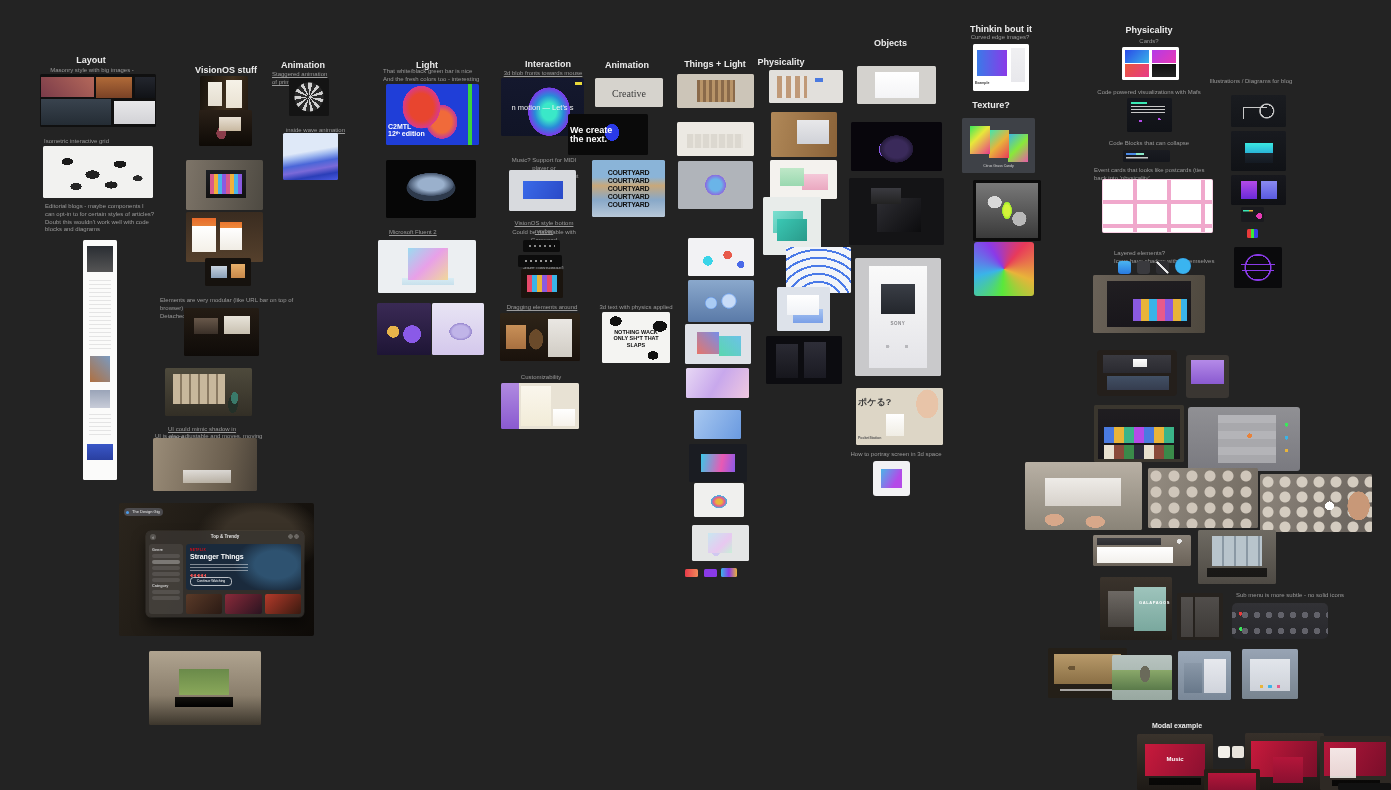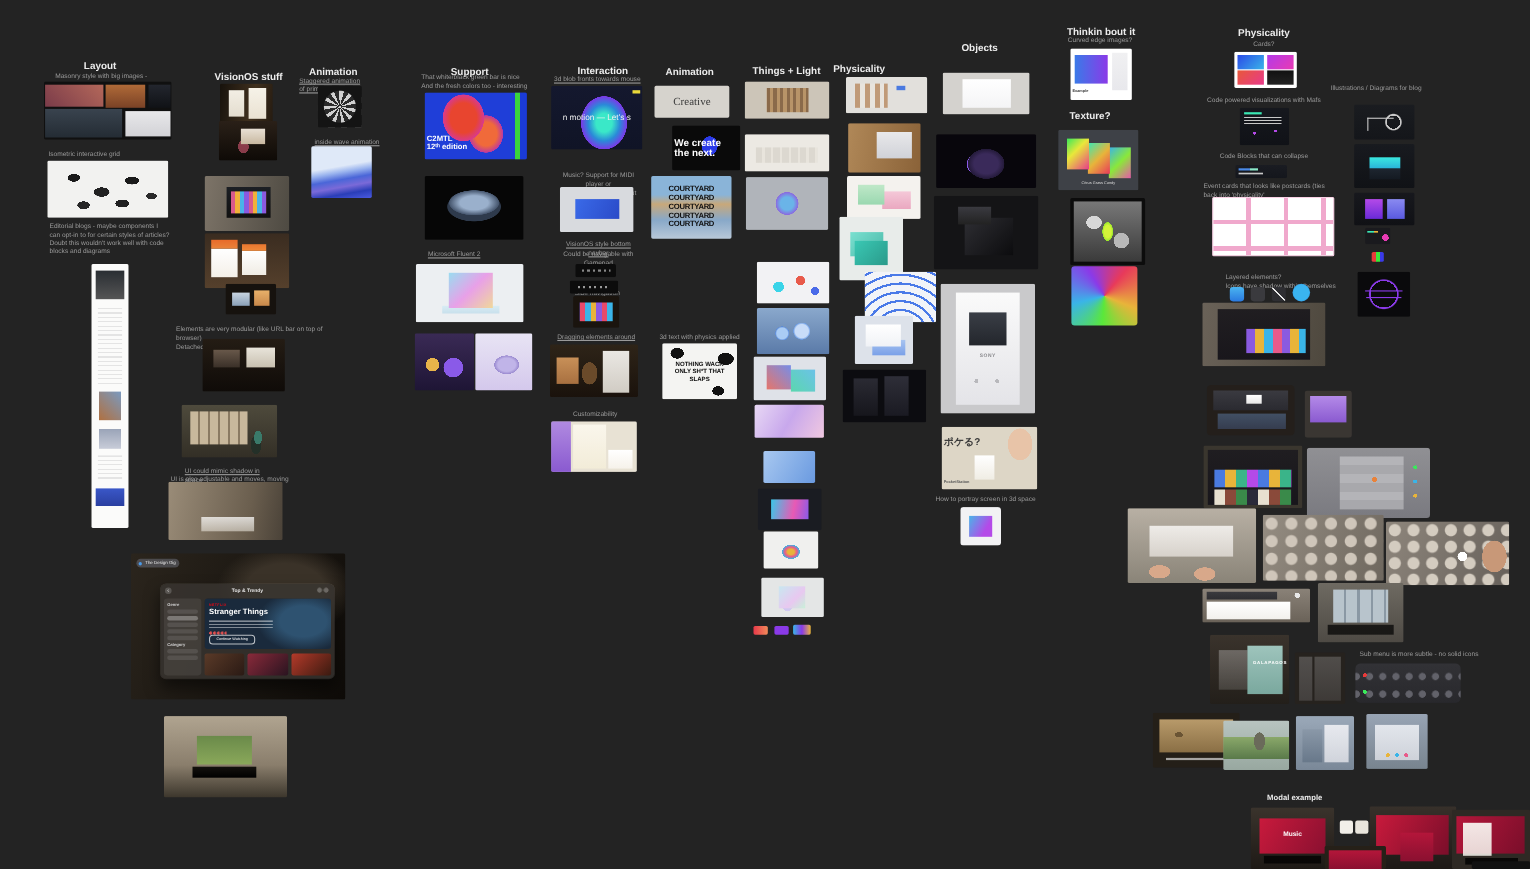--- a/index.html
+++ b/index.html
@@ -83,21 +83,21 @@
     <div class="ct caption" style="left: 44px; top: 138px; width: 100px; text-align: left;">Isometric interactive grid</div>
     <div class="ct caption" style="left: 45px; top: 203px; width: 110px; text-align: left;">Editorial blogs - maybe components I can opt-in to for certain styles of articles? Doubt this wouldn't work well with code blocks and diagrams</div>
     <div class="ct header" style="left: 190px; top: 65px; width: 72px; text-align: center;">VisionOS stuff</div>
     <div class="ct caption" style="left: 160px; top: 297px; width: 135px; text-align: left;">Elements are very modular (like URL bar on top of browser)
 Detached, but still associated</div>
     <div class="ct link" style="left: 168px; top: 426px; width: 80px; text-align: left;">UI could mimic shadow in space</div>
     <div class="ct caption" style="left: 155px; top: 433px; width: 110px; text-align: left;">UI is also adjustable and moves, moving the shadow with it</div>
     <div class="ct header" style="left: 273px; top: 60px; width: 60px; text-align: center;">Animation</div>
     <div class="ct link" style="left: 272px; top: 71px; width: 62px; text-align: left;">Staggered animation of primitive elements</div>
     <div class="ct link" style="left: 286px; top: 127px; width: 60px; text-align: left;">inside wave animation</div>
-    <div class="ct header" style="left: 398px; top: 60px; width: 58px; text-align: center;">Support</div>
+    <div class="ct header" style="left: 398px; top: 60px; width: 58px; text-align: center;">Light</div>
     <div class="ct caption" style="left: 383px; top: 68px; width: 100px; text-align: left;">That white/black green bar is nice
 And the fresh colors too - interesting</div>
     <div class="ct link" style="left: 389px; top: 229px; width: 60px; text-align: left;">Microsoft Fluent 2</div>
     <div class="ct header" style="left: 511px; top: 59px; width: 60px; text-align: right;">Interaction</div>
     <div class="ct link" style="left: 503px; top: 70px; width: 80px; text-align: center;">3d blob fronts towards mouse</div>
     <div class="ct caption" style="left: 505px; top: 157px; width: 78px; text-align: center;">Music? Support for MIDI player or
 keyboards/gamepad input</div>
     <div class="ct link" style="left: 508px; top: 220px; width: 72px; text-align: center;">VisionOS style bottom navbar</div>
     <div class="ct caption" style="left: 504px; top: 229px; width: 80px; text-align: center;">Could be navigable with Gamepad</div>
     <div class="ct caption" style="left: 521px; top: 264px; width: 44px; text-align: center;">Side navigation</div>
@@ -150,21 +150,21 @@
     </div>
     <div class="ci" style="left: 509px; top: 170px; width: 67px; height: 41px; background: linear-gradient(115deg, rgb(58, 106, 232), rgb(42, 74, 200)) 14px 11px / 40px 18px no-repeat, rgb(216, 218, 222);"></div>
     <div class="ci" style="left: 523px; top: 240px; width: 37px; height: 12px; background: repeating-linear-gradient(90deg, rgb(136, 136, 136) 0px, rgb(136, 136, 136) 2px, transparent 2px, transparent 5px) 6px 5px / 26px 2px no-repeat, rgb(12, 12, 12);"></div>
     <div class="ci" style="left: 518px; top: 255px; width: 44px; height: 12px; background: repeating-linear-gradient(90deg, rgb(153, 153, 153) 0px, rgb(153, 153, 153) 2px, transparent 2px, transparent 5px) 7px 5px / 30px 2px no-repeat, rgb(12, 12, 12);"></div>
     <div class="ci" style="left: 521px; top: 269px; width: 42px; height: 29px; background: repeating-linear-gradient(90deg, rgb(232, 74, 106) 0px, rgb(232, 74, 106) 5px, rgb(58, 180, 232) 5px, rgb(58, 180, 232) 10px, rgb(232, 180, 58) 10px, rgb(232, 180, 58) 15px, rgb(138, 90, 224) 15px, rgb(138, 90, 224) 20px) 6px 6px / 30px 17px no-repeat, rgb(26, 20, 14);"></div>
     <div class="ci" style="left: 500px; top: 313px; width: 80px; height: 48px; background: linear-gradient(rgba(250, 248, 244, 0.92), rgba(240, 236, 228, 0.85)) 48px 6px / 24px 38px no-repeat, linear-gradient(rgb(200, 144, 88), rgb(168, 112, 64)) 6px 12px / 20px 24px no-repeat, radial-gradient(14px 20px at 45% 55%, rgb(106, 74, 42) 0px, rgb(106, 74, 42) 50%, transparent 51%) no-repeat, linear-gradient(rgb(46, 36, 24), rgb(26, 18, 12));"></div>
     <div class="ci" style="left: 501px; top: 383px; width: 78px; height: 46px; background: linear-gradient(rgb(176, 138, 224), rgb(138, 90, 208)) 0px 0px / 18px 46px no-repeat, linear-gradient(rgb(255, 255, 255), rgb(246, 242, 234)) 52px 26px / 22px 17px no-repeat, linear-gradient(rgb(250, 246, 236), rgb(242, 236, 216)) 20px 3px / 30px 40px no-repeat, rgb(232, 226, 212);"></div>
     <div class="ci" style="left: 595px; top: 78px; width: 68px; height: 29px; background: rgb(214, 211, 205);">
       <span class="il" style="top: 50%; font-size: 10px; color: rgb(58, 58, 58); font-weight: 400; text-align: center; font-family: &quot;Liberation Serif&quot;, serif;">Creative</span>
     </div>
-    <div class="ci" style="left: 611px; top: 114px; width: 62px; height: 41px; background: radial-gradient(12px 14px at 55% 45%, rgb(42, 58, 232) 0px, rgb(42, 58, 232) 60%, transparent 61%) no-repeat, rgb(10, 10, 10);">
+    <div class="ci" style="left: 568px; top: 114px; width: 80px; height: 41px; background: radial-gradient(12px 14px at 55% 45%, rgb(42, 58, 232) 0px, rgb(42, 58, 232) 60%, transparent 61%) no-repeat, rgb(10, 10, 10);">
       <span class="il" style="top: 50%; font-size: 9px; color: rgb(255, 255, 255); font-weight: 700; text-align: left; line-height: 1.05; font-family: &quot;Liberation Sans&quot;, sans-serif;">We create
 the next.</span>
     </div>
     <div class="ci" style="left: 592px; top: 160px; width: 73px; height: 57px; background: linear-gradient(rgb(138, 180, 216) 0px, rgb(138, 180, 216) 30%, rgb(200, 168, 122) 45%, rgb(136, 168, 200) 70%, rgb(184, 200, 216));">
       <span class="il" style="top: 50%; font-size: 7px; color: rgb(16, 16, 16); font-weight: 700; text-align: center; line-height: 1.15; letter-spacing: -0.3px; font-family: &quot;Liberation Sans&quot;, sans-serif;">COURTYARD
 COURTYARD
 COURTYARD
 COURTYARD
 COURTYARD</span>
     </div>

